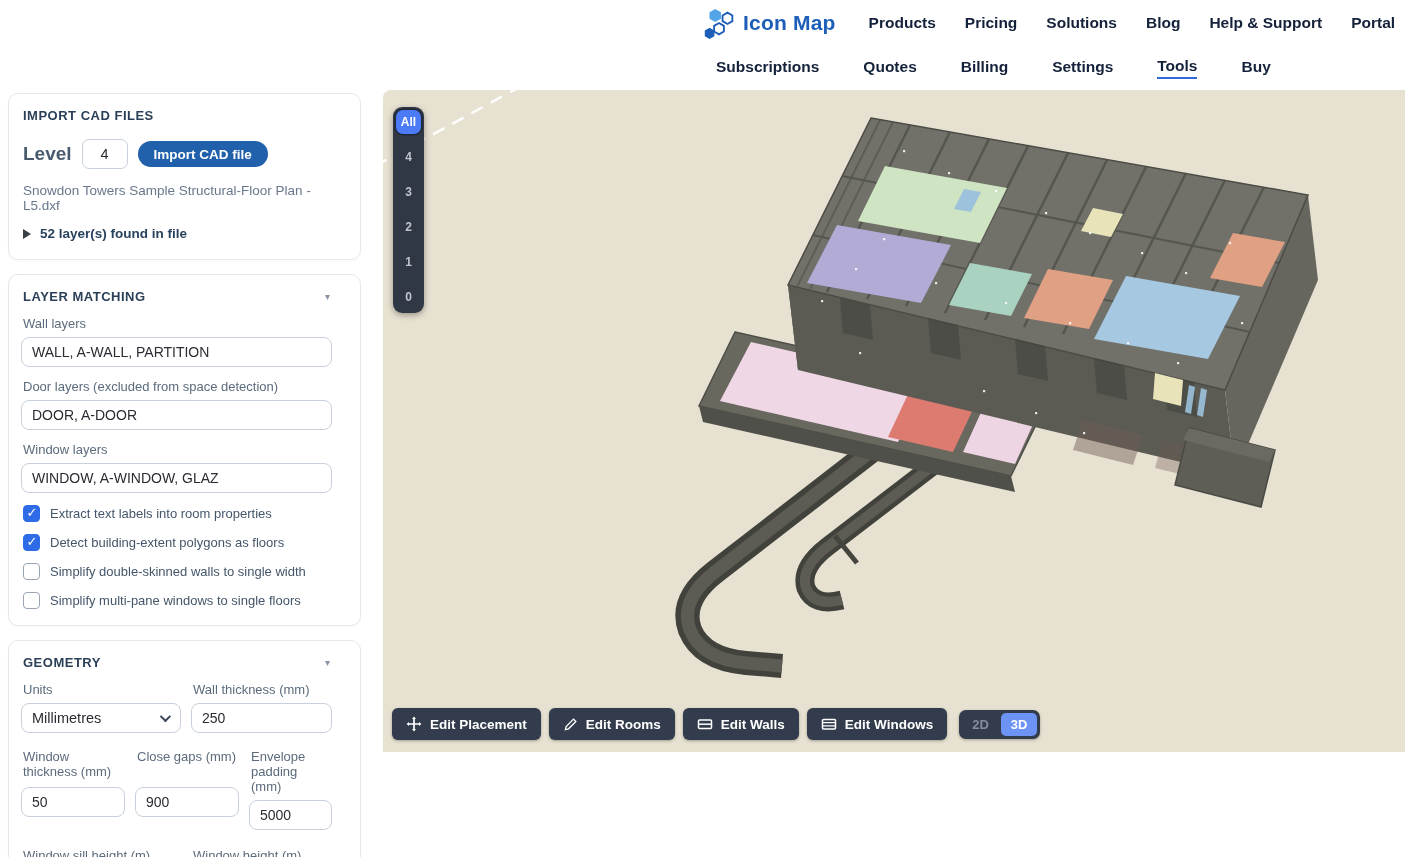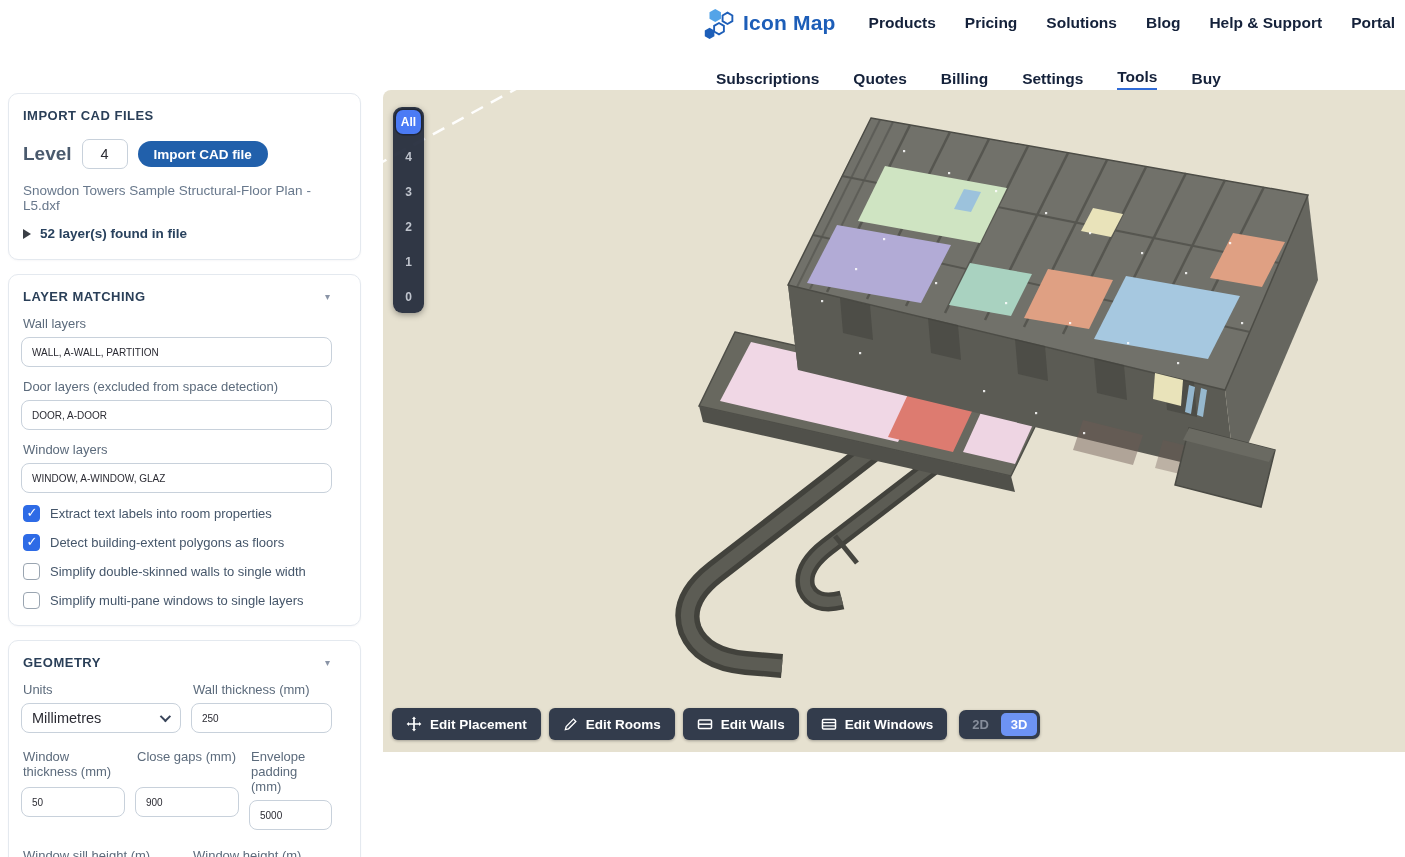--- a/index.html
+++ b/index.html
@@ -8,38 +8,38 @@
     font-family: "Liberation Sans", "DejaVu Sans", sans-serif;
     background:#ffffff; position:relative; overflow:hidden;
     color:#2b3a4e;
   }
   
   header { position:absolute; top:0; left:0; width:1405px; height:90px; background:#fff; z-index:5; }
   .nav-row-1 { position:absolute; top:0; left:703px; height:46px; display:flex; align-items:center; gap:29px; }
   .logo { display:flex; align-items:center; gap:8px; cursor:pointer; margin-right:4px; }
   .logo-text { font-size:21px; font-weight:700; color:#1d5eb8; letter-spacing:.2px; }
   .nav-link { font-size:15.5px; font-weight:600; color:#14213a; text-decoration:none; cursor:pointer; white-space:nowrap; }
-  .nav-row-2 { position:absolute; top:46px; left:716px; height:44px; display:flex; align-items:flex-end; gap:34px; }
+  .nav-row-2 { position:absolute; top:46px; left:716px; height:44px; display:flex; align-items:center; gap:44px; }
   .nav-link2 { font-size:15.5px; font-weight:600; color:#14213a; text-decoration:none; cursor:pointer; padding-bottom:2px; white-space:nowrap; }
   .nav-link2.active { font-weight:700; border-bottom:2px solid #2f6bd8; }
 
   
   aside { position:absolute; top:93px; left:8px; width:353px; z-index:4; }
   .card {
     background:#fff; border:1px solid #e4e9ef; border-radius:10px;
     padding:14px 28px 16px 12px; margin-bottom:14px;
     box-shadow:0 1px 2px rgba(40,60,90,.04);
   }
   .card-title-row { display:flex; justify-content:space-between; align-items:center; padding:0 2px; }
   .card-title { font-size:13px; font-weight:700; letter-spacing:.5px; color:#2a3f58; }
   .caret { font-size:10px; color:#8a94a6; cursor:pointer; line-height:1; }
   .field-label { display:block; font-size:13px; color:#5c6b7c; margin:12px 2px 6px 2px; }
   .tinput {
     width:100%; height:30px; border:1px solid #c8d1db; border-radius:8px;
-    padding:0 10px; font-size:10px; color:#2b2b33; background:#fff;
+    padding:0 10px; font-size:14px; color:#2b2b33; background:#fff;
     font-family:"Liberation Sans",sans-serif; outline:none;
   }
   
   .level-row { display:flex; align-items:center; gap:10px; margin-top:16px; padding:0 2px; }
   .level-label { font-size:19px; font-weight:600; color:#4a5a6d; }
   .level-input { width:46px; height:30px; text-align:center; border:1px solid #c8d1db; border-radius:7px; font-size:14.5px; color:#2b2b33; outline:none; }
   .import-btn {
     height:26px; padding:0 16px; border:none; border-radius:14px; cursor:pointer;
     background:#2160ab; color:#fff; font-size:13.5px; font-weight:700;
     font-family:"Liberation Sans",sans-serif;
@@ -162,21 +162,21 @@
     <div class="check-row">
       <span class="cb checked"></span>
       <label>Detect building-extent polygons as floors</label>
     </div>
     <div class="check-row">
       <span class="cb"></span>
       <label>Simplify double-skinned walls to single width</label>
     </div>
     <div class="check-row">
       <span class="cb"></span>
-      <label>Simplify multi-pane windows to single layers</label>
+      <label>Simplify multi-pane windows to single floors</label>
     </div>
   </section>
 
   <section class="card">
     <div class="card-title-row">
       <span class="card-title">GEOMETRY</span>
       <span class="caret">▾</span>
     </div>
     <div class="g-row">
       <div class="g-col" style="width:160px;">

